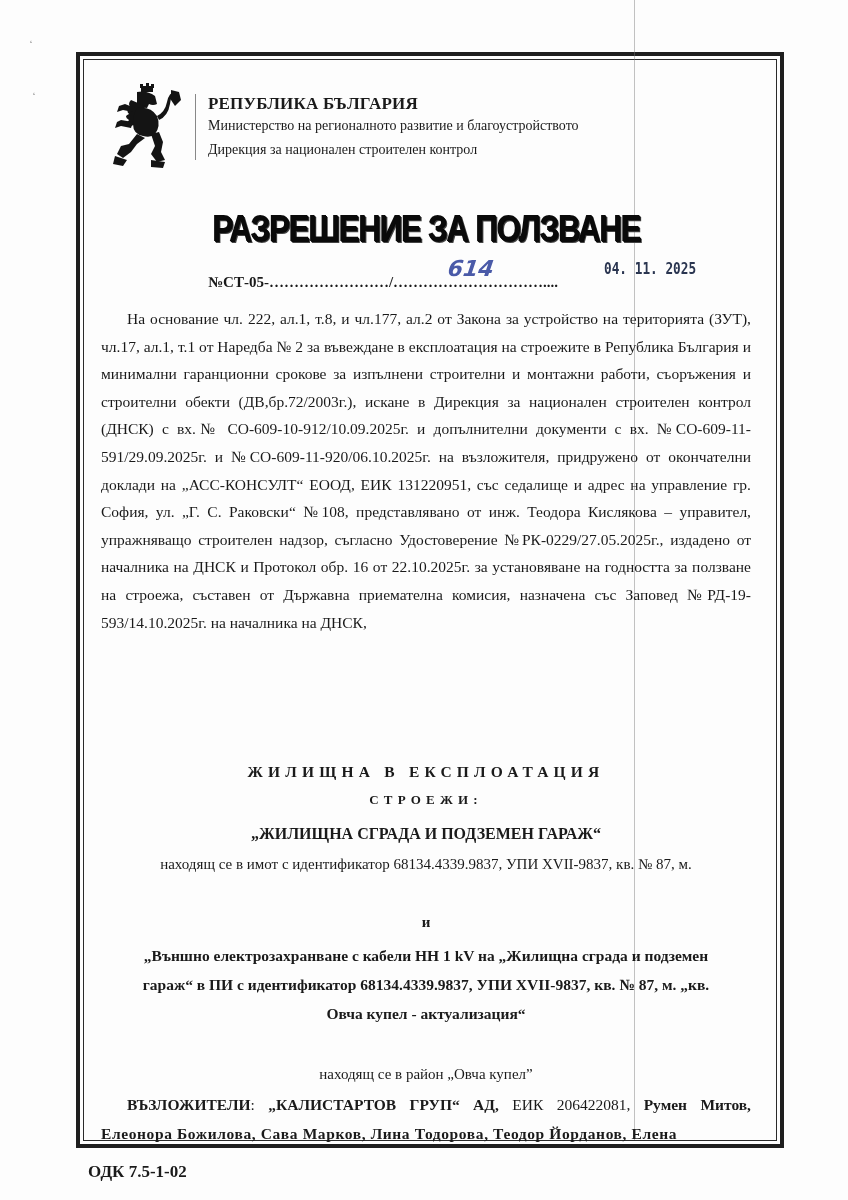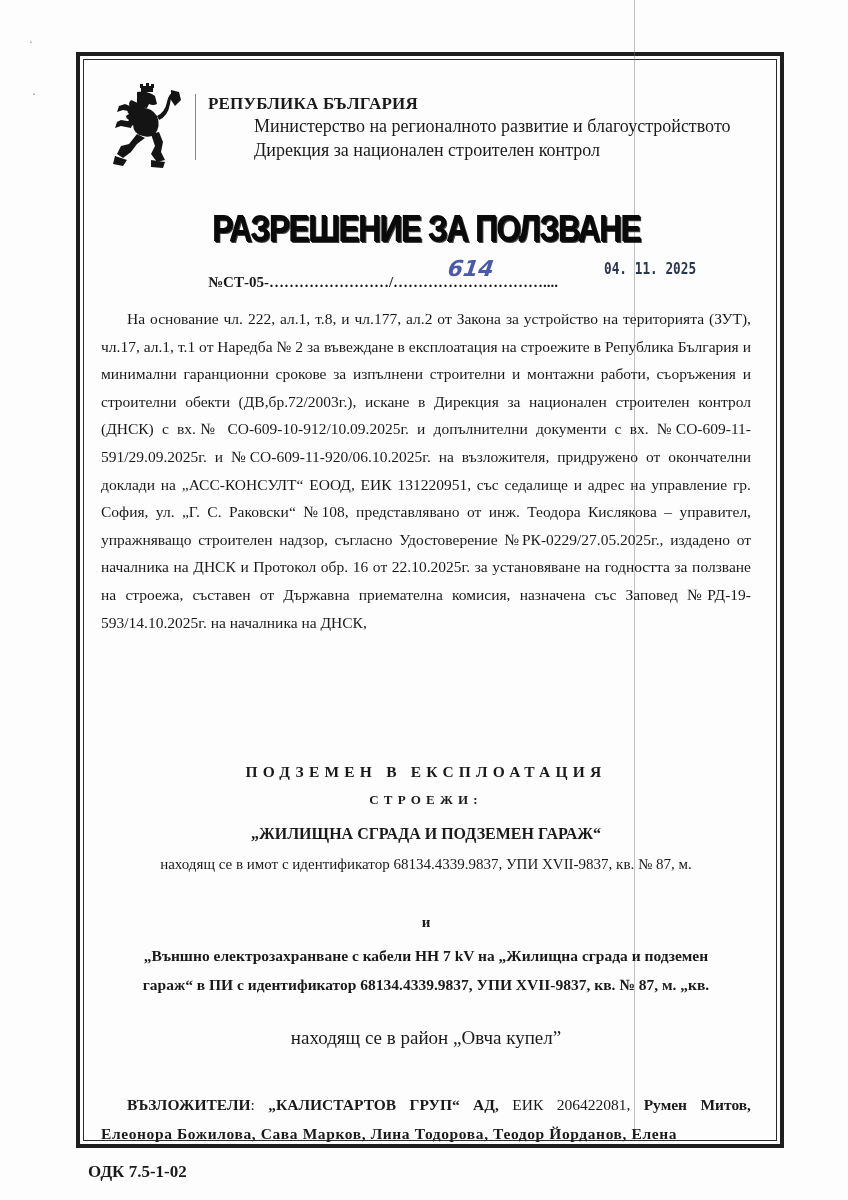--- a/index.html
+++ b/index.html
@@ -81,23 +81,22 @@
     left: 101px;
     top: 12px;
   }
   .hdr-country {
     font-weight: bold;
     font-size: 17px;
     letter-spacing: 0.2px;
     line-height: 20px;
   }
   .hdr-ministry, .hdr-directorate {
-    font-size: 18px;
+    font-size: 14px;
     line-height: 24px;
-    margin-left: 46px;
   }
   
   .doc-title {
     position: absolute;
     left: 0;
     top: 156px;
     width: 650px;
     text-align: center;
     font-family: "Liberation Sans", "DejaVu Sans", sans-serif;
     font-weight: bold;
@@ -186,22 +185,22 @@
     font-weight: bold;
     font-size: 15px;
   }
   .power-title {
     top: 889px;
     font-weight: bold;
     font-size: 15.5px;
     line-height: 29px;
   }
   .power-loc {
-    top: 976px;
-    font-size: 19px;
+    top: 1012px;
+    font-size: 15px;
     line-height: 20px;
   }
   .investors {
     position: absolute;
     left: 0;
     top: 1038px;
     width: 650px;
     font-size: 15.5px;
     line-height: 29px;
     text-align: justify;
@@ -273,33 +272,34 @@
   <div class="doc-title">РАЗРЕШЕНИЕ ЗА ПОЛЗВАНЕ</div>
 
   <div class="doc-number-line">
     <span>№СТ-05-</span><span>……………………</span><span>/</span><span>…………………………....</span>
     <span class="handwritten-num">614</span>
     <span class="date-stamp">04. 11. 2025</span>
   </div>
 
   <p class="body-para">На основание чл. 222, ал.1, т.8, и  чл.177, ал.2 от Закона за устройство на територията (ЗУТ), чл.17, ал.1, т.1 от Наредба № 2 за  въвеждане в експлоатация на строежите в Република България и минимални гаранционни срокове за изпълнени строителни и монтажни работи, съоръжения и строителни обекти (ДВ,бр.72/2003г.), искане в Дирекция за национален строителен контрол (ДНСК) с вх.№ СО-609-10-912/10.09.2025г. и допълнителни документи с вх. №СО-609-11-591/29.09.2025г. и №СО-609-11-920/06.10.2025г. на възложителя, придружено от окончателни доклади на „АСС-КОНСУЛТ“ ЕООД, ЕИК 131220951, със седалище и адрес на управление гр. София, ул. „Г. С. Раковски“ №108, представлявано от инж. Теодора Кислякова – управител, упражняващо строителен надзор, съгласно Удостоверение №РК-0229/27.05.2025г., издадено от началника на ДНСК и Протокол обр. 16 от 22.10.2025г. за установяване на годността за ползване на строежа, съставен от Държавна приемателна комисия, назначена със Заповед №РД-19-593/14.10.2025г. на началника на ДНСК,</p>
 
-  <div class="center-block decree-heading">ПОДЗЕМЕН В ЕКСПЛОАТАЦИЯ</div>
+  <div class="center-block decree-heading">ЖИЛИЩНА В ЕКСПЛОАТАЦИЯ</div>
   <div class="center-block decree-sub">СТРОЕЖИ:</div>
 
   <div class="center-block building-title">„ЖИЛИЩНА СГРАДА И ПОДЗЕМЕН ГАРАЖ“</div>
   <div class="center-block building-loc">
     <div>находящ се в имот с идентификатор 68134.4339.9837, УПИ XVII-9837, кв. № 87, м.</div>
   </div>
 
   <div class="center-block conj">и</div>
 
   <div class="center-block power-title">
-    <div>„Външно електрозахранване с кабели НН 7 kV на „Жилищна сграда и подземен</div>
+    <div>„Външно електрозахранване с кабели НН 1 kV на „Жилищна сграда и подземен</div>
     <div>гараж“ в ПИ с идентификатор 68134.4339.9837, УПИ XVII-9837, кв. № 87, м. „кв.</div>
+    <div>Овча купел - актуализация“</div>
   </div>
   <div class="center-block power-loc">находящ се в район „Овча купел”</div>
 
   <p class="investors">
     <b>ВЪЗЛОЖИТЕЛИ</b>: <b>„КАЛИСТАРТОВ ГРУП“ АД,</b> <span>ЕИК 206422081,</span> <b>Румен Митов,</b>
     <span class="name-line">Елеонора Божилова, Сава Марков, Лина Тодорова, Теодор Йорданов, Елена</span>
   </p>
 </div>
 
 <div class="footer-code">ОДК 7.5-1-02</div>

